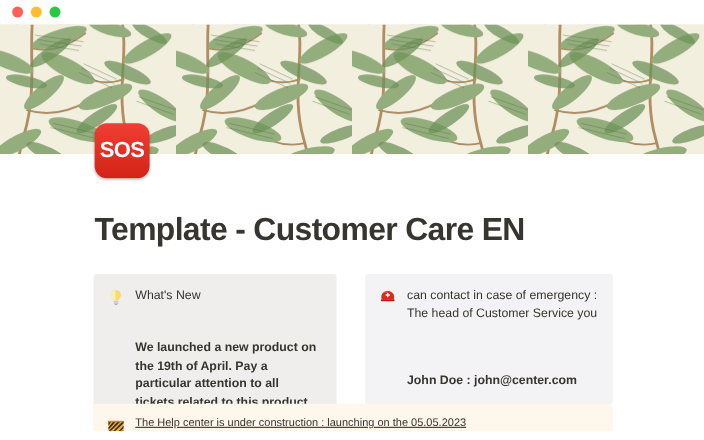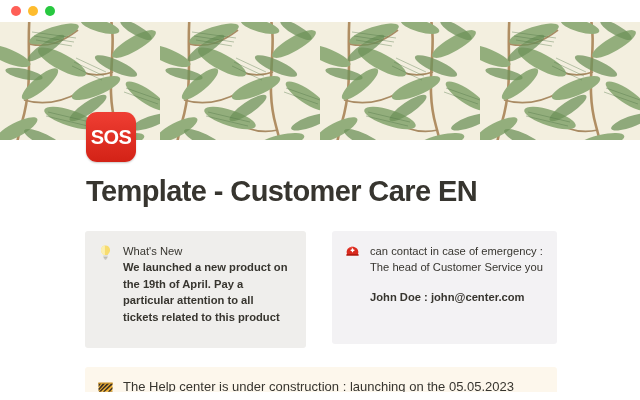--- a/index.html
+++ b/index.html
@@ -83,21 +83,21 @@
   
   .content {
     position: absolute;
     left: 0;
     top: 140px;
     width: 640px;
   }
 
   .page-title {
     margin-left: 86px;
-    margin-top: 36px;
+    margin-top: 54px;
     font-size: 29px;
     font-weight: bold;
     color: #37352f;
     letter-spacing: -0.6px;
     line-height: 1.1;
   }
 
   .callout-row {
     display: flex;
     margin-left: 85px;
@@ -132,39 +132,39 @@
     margin-top: 1px;
     display: block;
   }
 
   .callout-body {
     font-size: 11.2px;
     color: #37352f;
     line-height: 1.47;
   }
   .lead-regular { font-weight: normal; }
-  .lead-bold    { font-weight: bold; }
+  .lead-bold    { font-weight: bold; margin-top: 31px; }
   .spacer-line  { height: 13px; }
 
   
   .banner {
     position: absolute;
     left: 85px;
     top: 367px;
     width: 472px;
     height: 40px;
     background: #fdf7ec;
     border-radius: 3px;
     display: flex;
     align-items: flex-start;
     gap: 9px;
     padding: 11px 14px 0 12px;
   }
   .banner-text {
-    font-size: 13px;
+    font-size: 10px;
     color: #37352f;
     line-height: 1.45;
     white-space: nowrap;
     text-decoration: underline;
   }
 </style>
 </head>
 <body>
 
 <div id="app">

